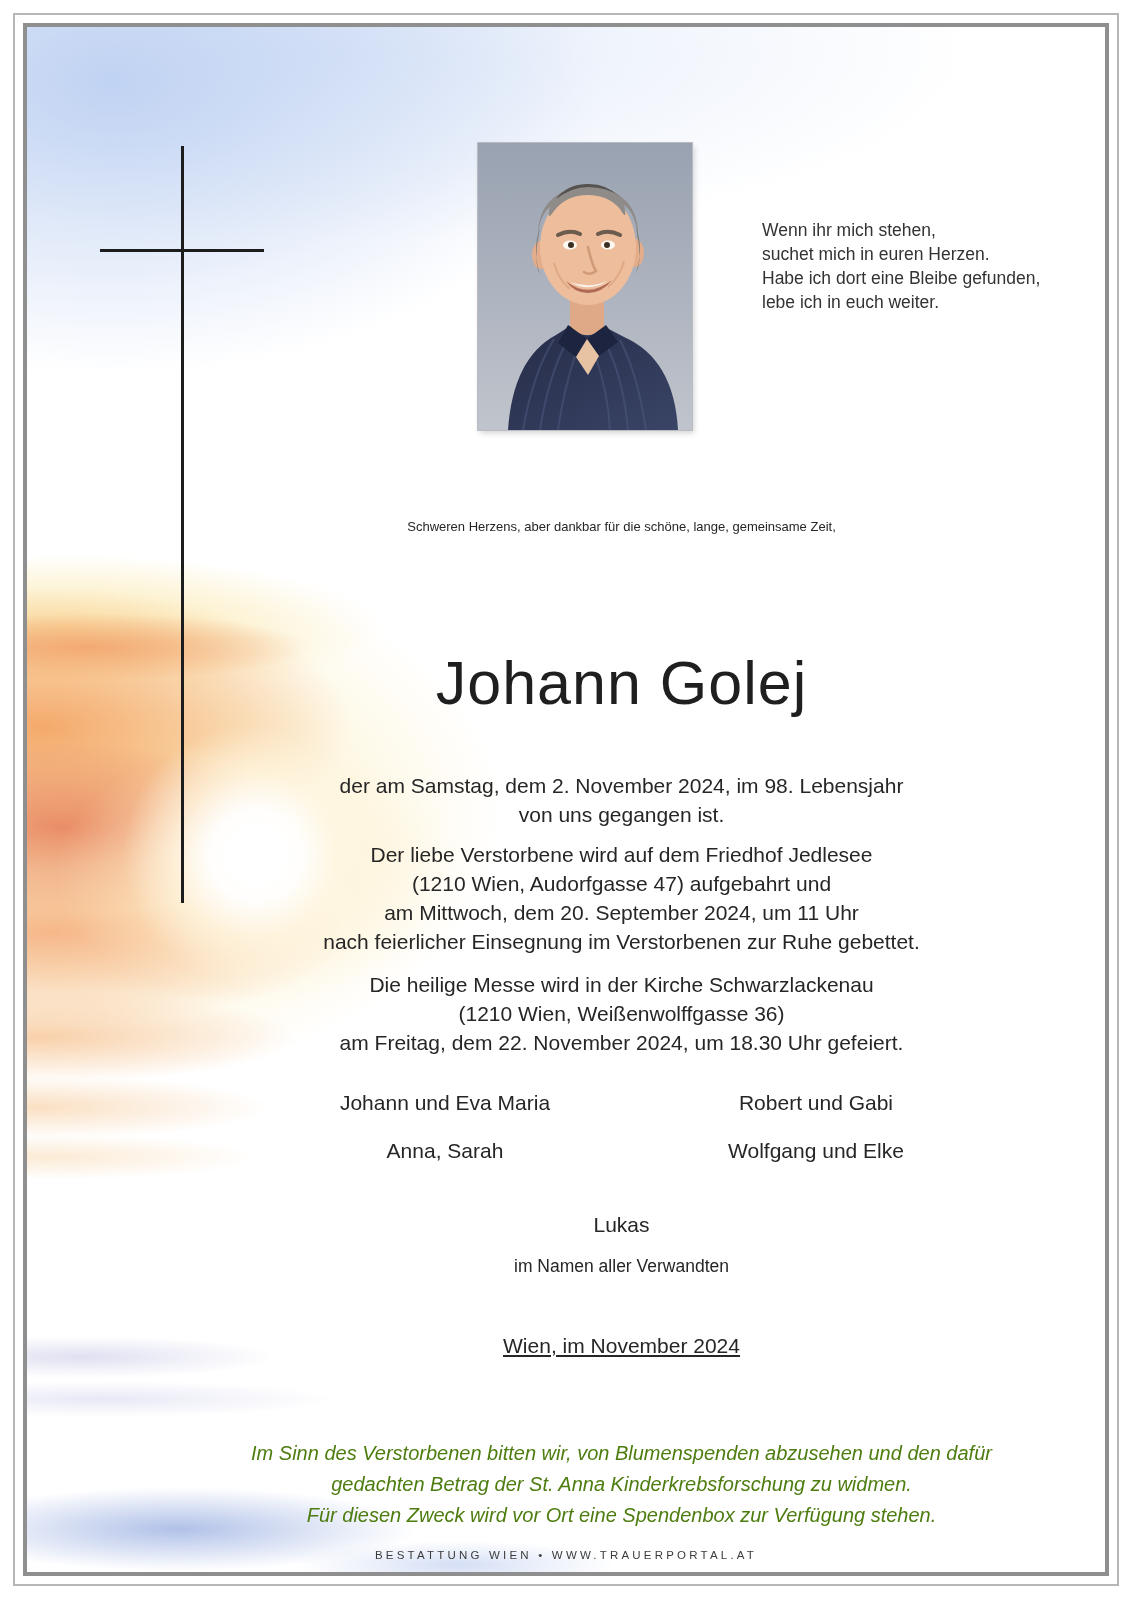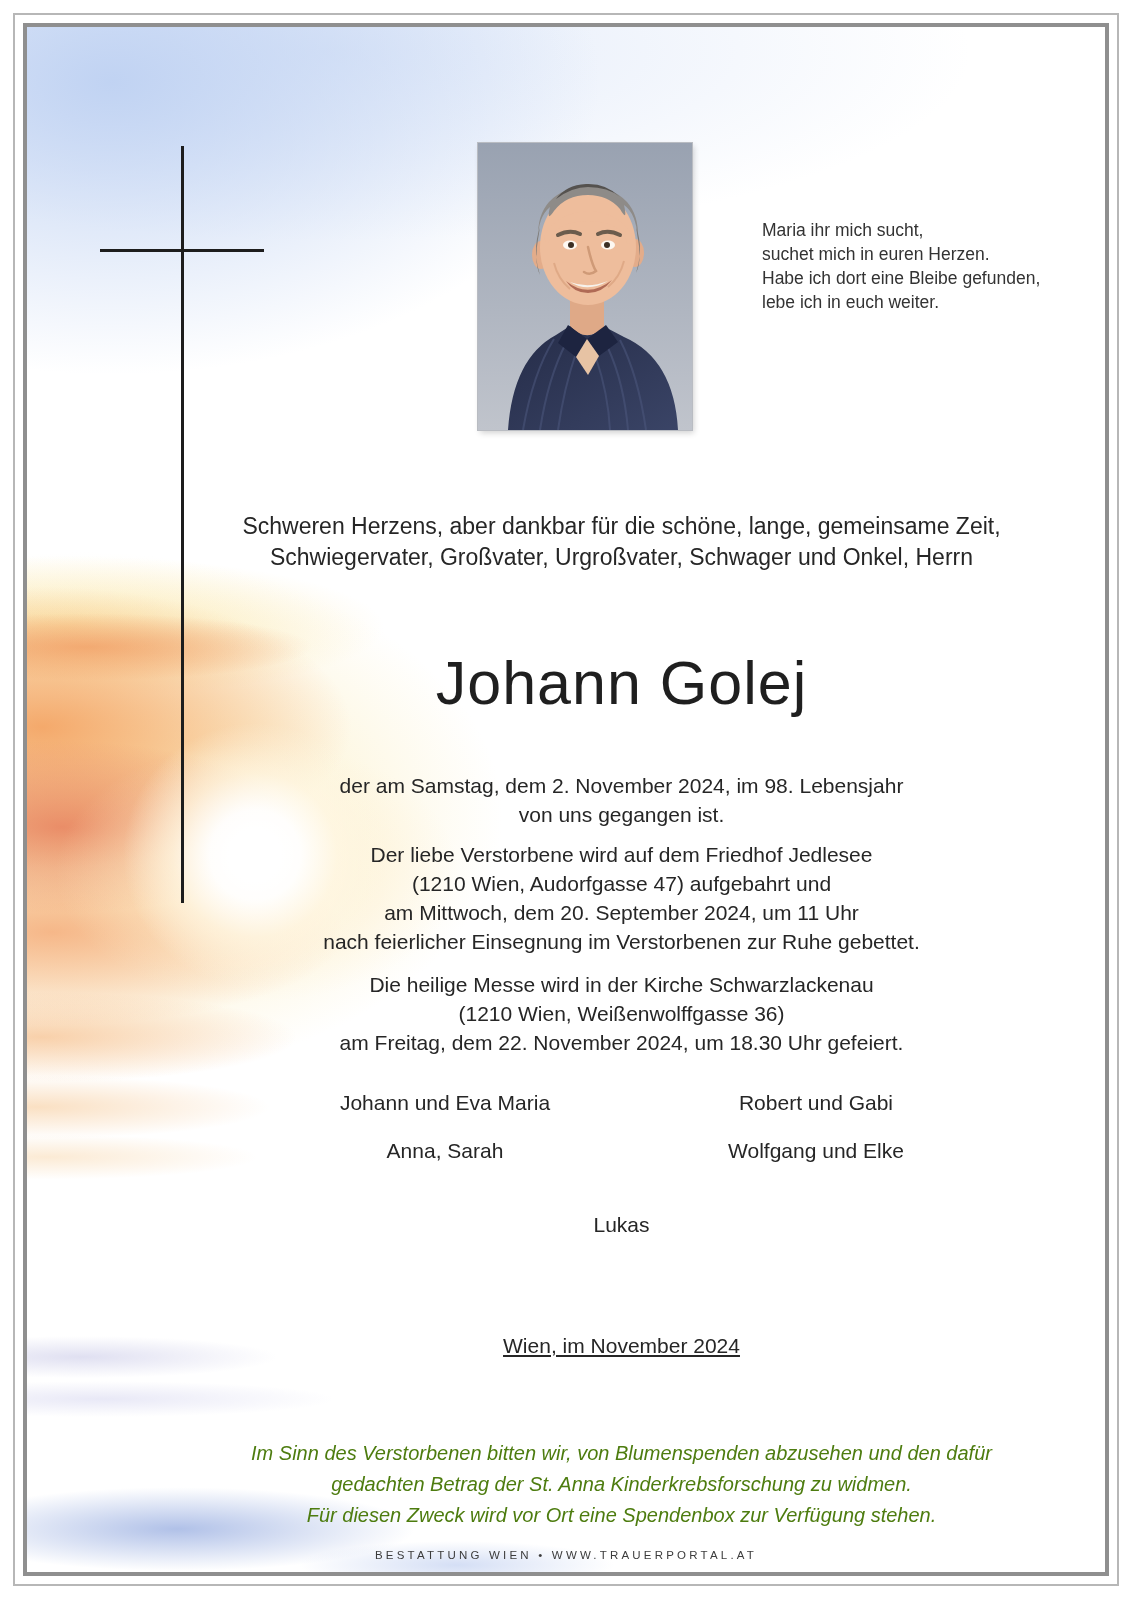--- a/index.html
+++ b/index.html
@@ -58,21 +58,21 @@
     background:#a9b0bb;
   }
   .photo svg{display:block;}
 
   
   .txt{position:absolute;z-index:3;}
   .col{left:145px;right:34px;text-align:center;}
   .ln{display:block;}
 
   .quote{left:762px;top:218px;width:280px;text-align:left;font-size:17.5px;line-height:24px;color:#333;}
-  .intro{top:511px;font-size:23px;line-height:31px;}
+  .intro{top:511px;font-size:13px;line-height:31px;}
   .name{top:650px;font-size:61px;line-height:66px;letter-spacing:1px;color:#1f1f1f;}
   .passing{top:771px;font-size:21px;line-height:29px;}
   .burial{top:840px;font-size:21px;line-height:29px;}
   .mass{top:970px;font-size:21px;line-height:29px;}
 
   .mourners-left{left:295px;top:1089px;width:300px;text-align:center;font-size:21px;line-height:28px;}
   .mourners-right{left:666px;top:1089px;width:300px;text-align:center;font-size:21px;line-height:28px;}
   .mourners-left .ln,.mourners-right .ln{margin-bottom:20px;}
   .lukas{top:1211px;font-size:21px;line-height:28px;}
   .note{top:1254px;font-size:17.5px;line-height:24px;}
@@ -143,29 +143,28 @@
 
       <path d="M88 138 Q110 156 134 137 Q124 150 110 150 Q96 150 88 138 Z" fill="#b06a55"></path>
       <path d="M92 139 Q110 150 130 138 Q110 146 92 139 Z" fill="#f6f2ec"></path>
 
       <path d="M76 120 Q80 136 92 146" stroke="#d8a17d" stroke-width="2" fill="none" opacity="0.7"></path>
       <path d="M146 118 Q142 134 130 144" stroke="#d8a17d" stroke-width="2" fill="none" opacity="0.7"></path>
     </svg>
   </div>
 
   <div class="txt quote">
-    <span class="ln">Maria ihr mich sucht,</span>
+    <span class="ln">Wenn ihr mich stehen,</span>
     <span class="ln">suchet mich in euren Herzen.</span>
     <span class="ln">Habe ich dort eine Bleibe gefunden,</span>
     <span class="ln">lebe ich in euch weiter.</span>
   </div>
 
   <div class="txt col intro">
     <span class="ln">Schweren Herzens, aber dankbar für die schöne, lange, gemeinsame Zeit,</span>
-    <span class="ln">Schwiegervater, Großvater, Urgroßvater, Schwager und Onkel, Herrn</span>
   </div>
 
   <div class="txt col name">Johann Golej</div>
 
   <div class="txt col passing">
     <span class="ln">der am Samstag, dem 2. November 2024, im 98. Lebensjahr</span>
     <span class="ln">von uns gegangen ist.</span>
   </div>
 
   <div class="txt col burial">
@@ -186,20 +185,21 @@
     <span class="ln">Anna, Sarah</span>
   </div>
 
   <div class="txt mourners-right">
     <span class="ln">Robert und Gabi</span>
     <span class="ln">Wolfgang und Elke</span>
   </div>
 
   <div class="txt col lukas">Lukas</div>
 
+  <div class="txt col note">im Namen aller Verwandten</div>
 
   <div class="txt col place-date">Wien, im November 2024</div>
 
   <div class="txt col donation">
     <span class="ln">Im Sinn des Verstorbenen bitten wir, von Blumenspenden abzusehen und den dafür</span>
     <span class="ln">gedachten Betrag der St. Anna Kinderkrebsforschung zu widmen.</span>
     <span class="ln">Für diesen Zweck wird vor Ort eine Spendenbox zur Verfügung stehen.</span>
   </div>
 
   <div class="txt footer">BESTATTUNG WIEN  •  WWW.TRAUERPORTAL.AT</div>

